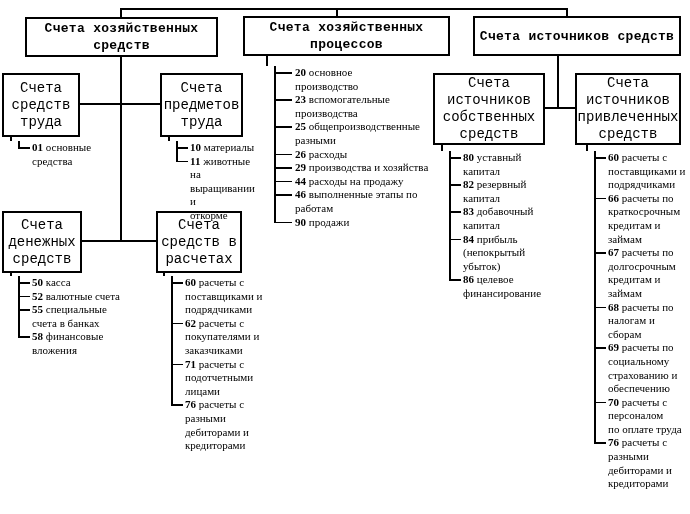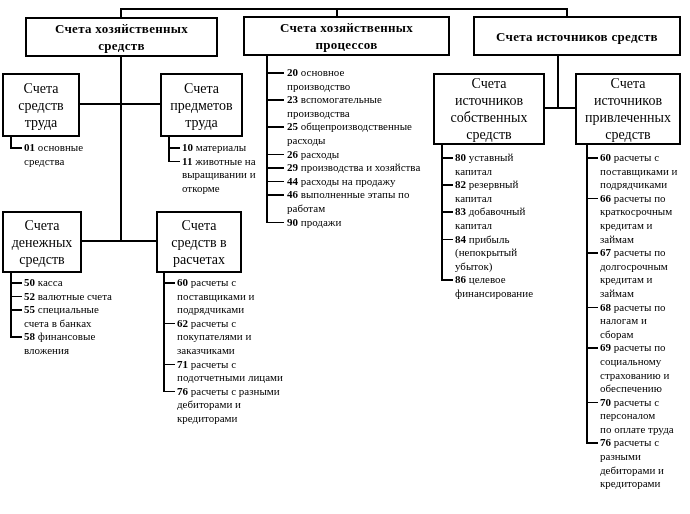--- a/index.html
+++ b/index.html
@@ -6,29 +6,29 @@
   #canvas {
     position:relative; width:690px; height:514px; background:#ffffff;
     font-family:"Liberation Serif","DejaVu Serif",serif; color:#000;
     overflow:hidden;
   }
   .box {
     position:absolute; box-sizing:border-box; border:2px solid #000;
     background:#fff; display:flex; align-items:center; justify-content:center;
     text-align:center;
   }
-  .title { white-space:pre-line; }
+  .title { white-space:pre-line;font-family:Liberation Mono, monospace; }
   .top-title { font-weight:bold; font-size:13px; line-height:17px; letter-spacing:0.3px; }
   .sub-title { font-size:14px; line-height:17px; }
   .ln { position:absolute; background:#000; }
   .acc-list { position:absolute; font-size:11px; line-height:13.6px; padding-top:var(--pad,4px); }
   .acc-list::before {
     content:""; position:absolute; left:0; top:0; width:1.7px; height:var(--pad,4px); background:#000;
   }
-  .acc-item { position:relative; padding-left:14px; }
+  .acc-item { position:relative; padding-left:14px;margin-left:8px; }
   .acc-item::before {
     content:""; position:absolute; left:0; top:6px; width:12px; height:1.7px; background:#000;
   }
   .acc-item::after {
     content:""; position:absolute; left:0; top:0; bottom:0; width:1.7px; background:#000;
   }
   .acc-item:last-of-type::after { bottom:auto; height:7.5px; }
   .long-tick .acc-item { padding-left:21px; }
   .long-tick .acc-item::before { width:18px; }
   .num { font-weight:bold; }
@@ -128,21 +128,21 @@
 дебиторами и
 кредиторами</span></div>
   </div>
 
   <div class="acc-list long-tick" style="left:266px;top:56px;width:172px;--pad:10px">
     <div class="acc-item"><b class="num">20</b> <span class="lbl">основное
 производство</span></div>
       <div class="acc-item"><b class="num">23</b> <span class="lbl">вспомогательные
 производства</span></div>
       <div class="acc-item"><b class="num">25</b> <span class="lbl">общепроизводственные
-расходы</span></div>
+разными</span></div>
       <div class="acc-item"><b class="num">26</b> <span class="lbl">расходы</span></div>
       <div class="acc-item"><b class="num">29</b> <span class="lbl">производства и хозяйства</span></div>
       <div class="acc-item"><b class="num">44</b> <span class="lbl">расходы на продажу</span></div>
       <div class="acc-item"><b class="num">46</b> <span class="lbl">выполненные этапы по
 работам</span></div>
       <div class="acc-item"><b class="num">90</b> <span class="lbl">продажи</span></div>
   </div>
 
   <div class="acc-list" style="left:441px;top:145px;width:102px;--pad:6px">
     <div class="acc-item"><b class="num">80</b> <span class="lbl">уставный

